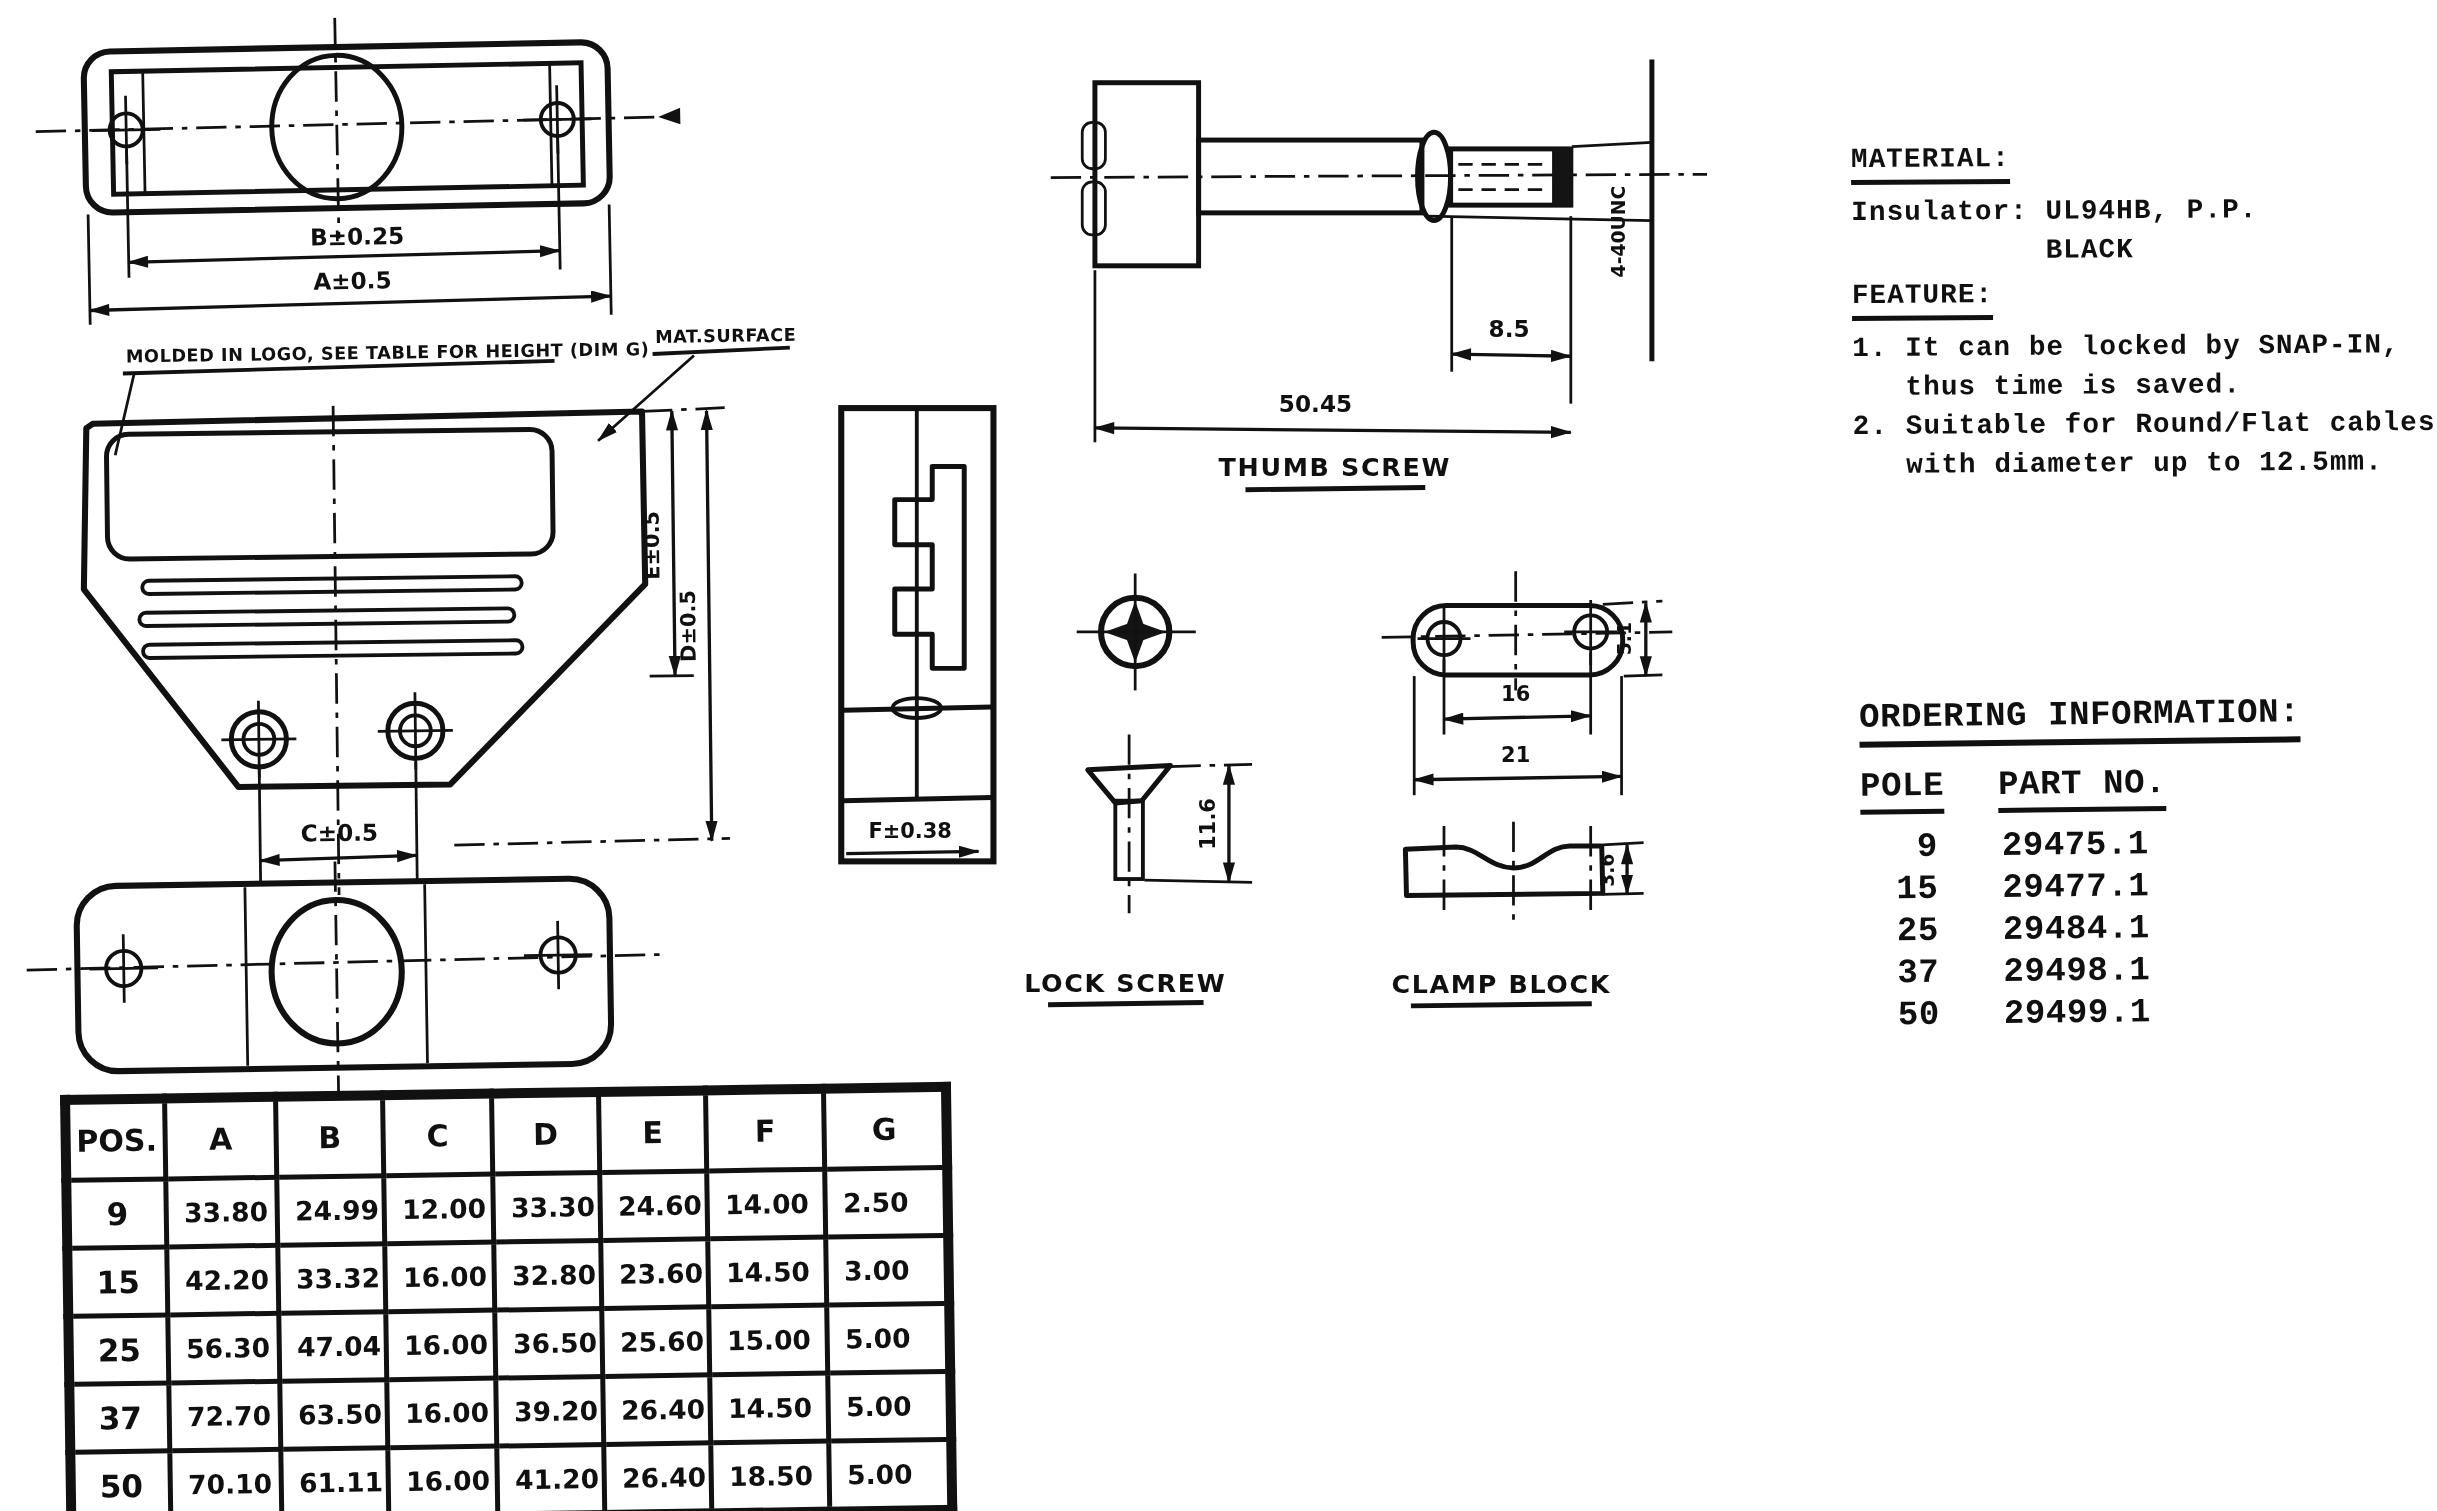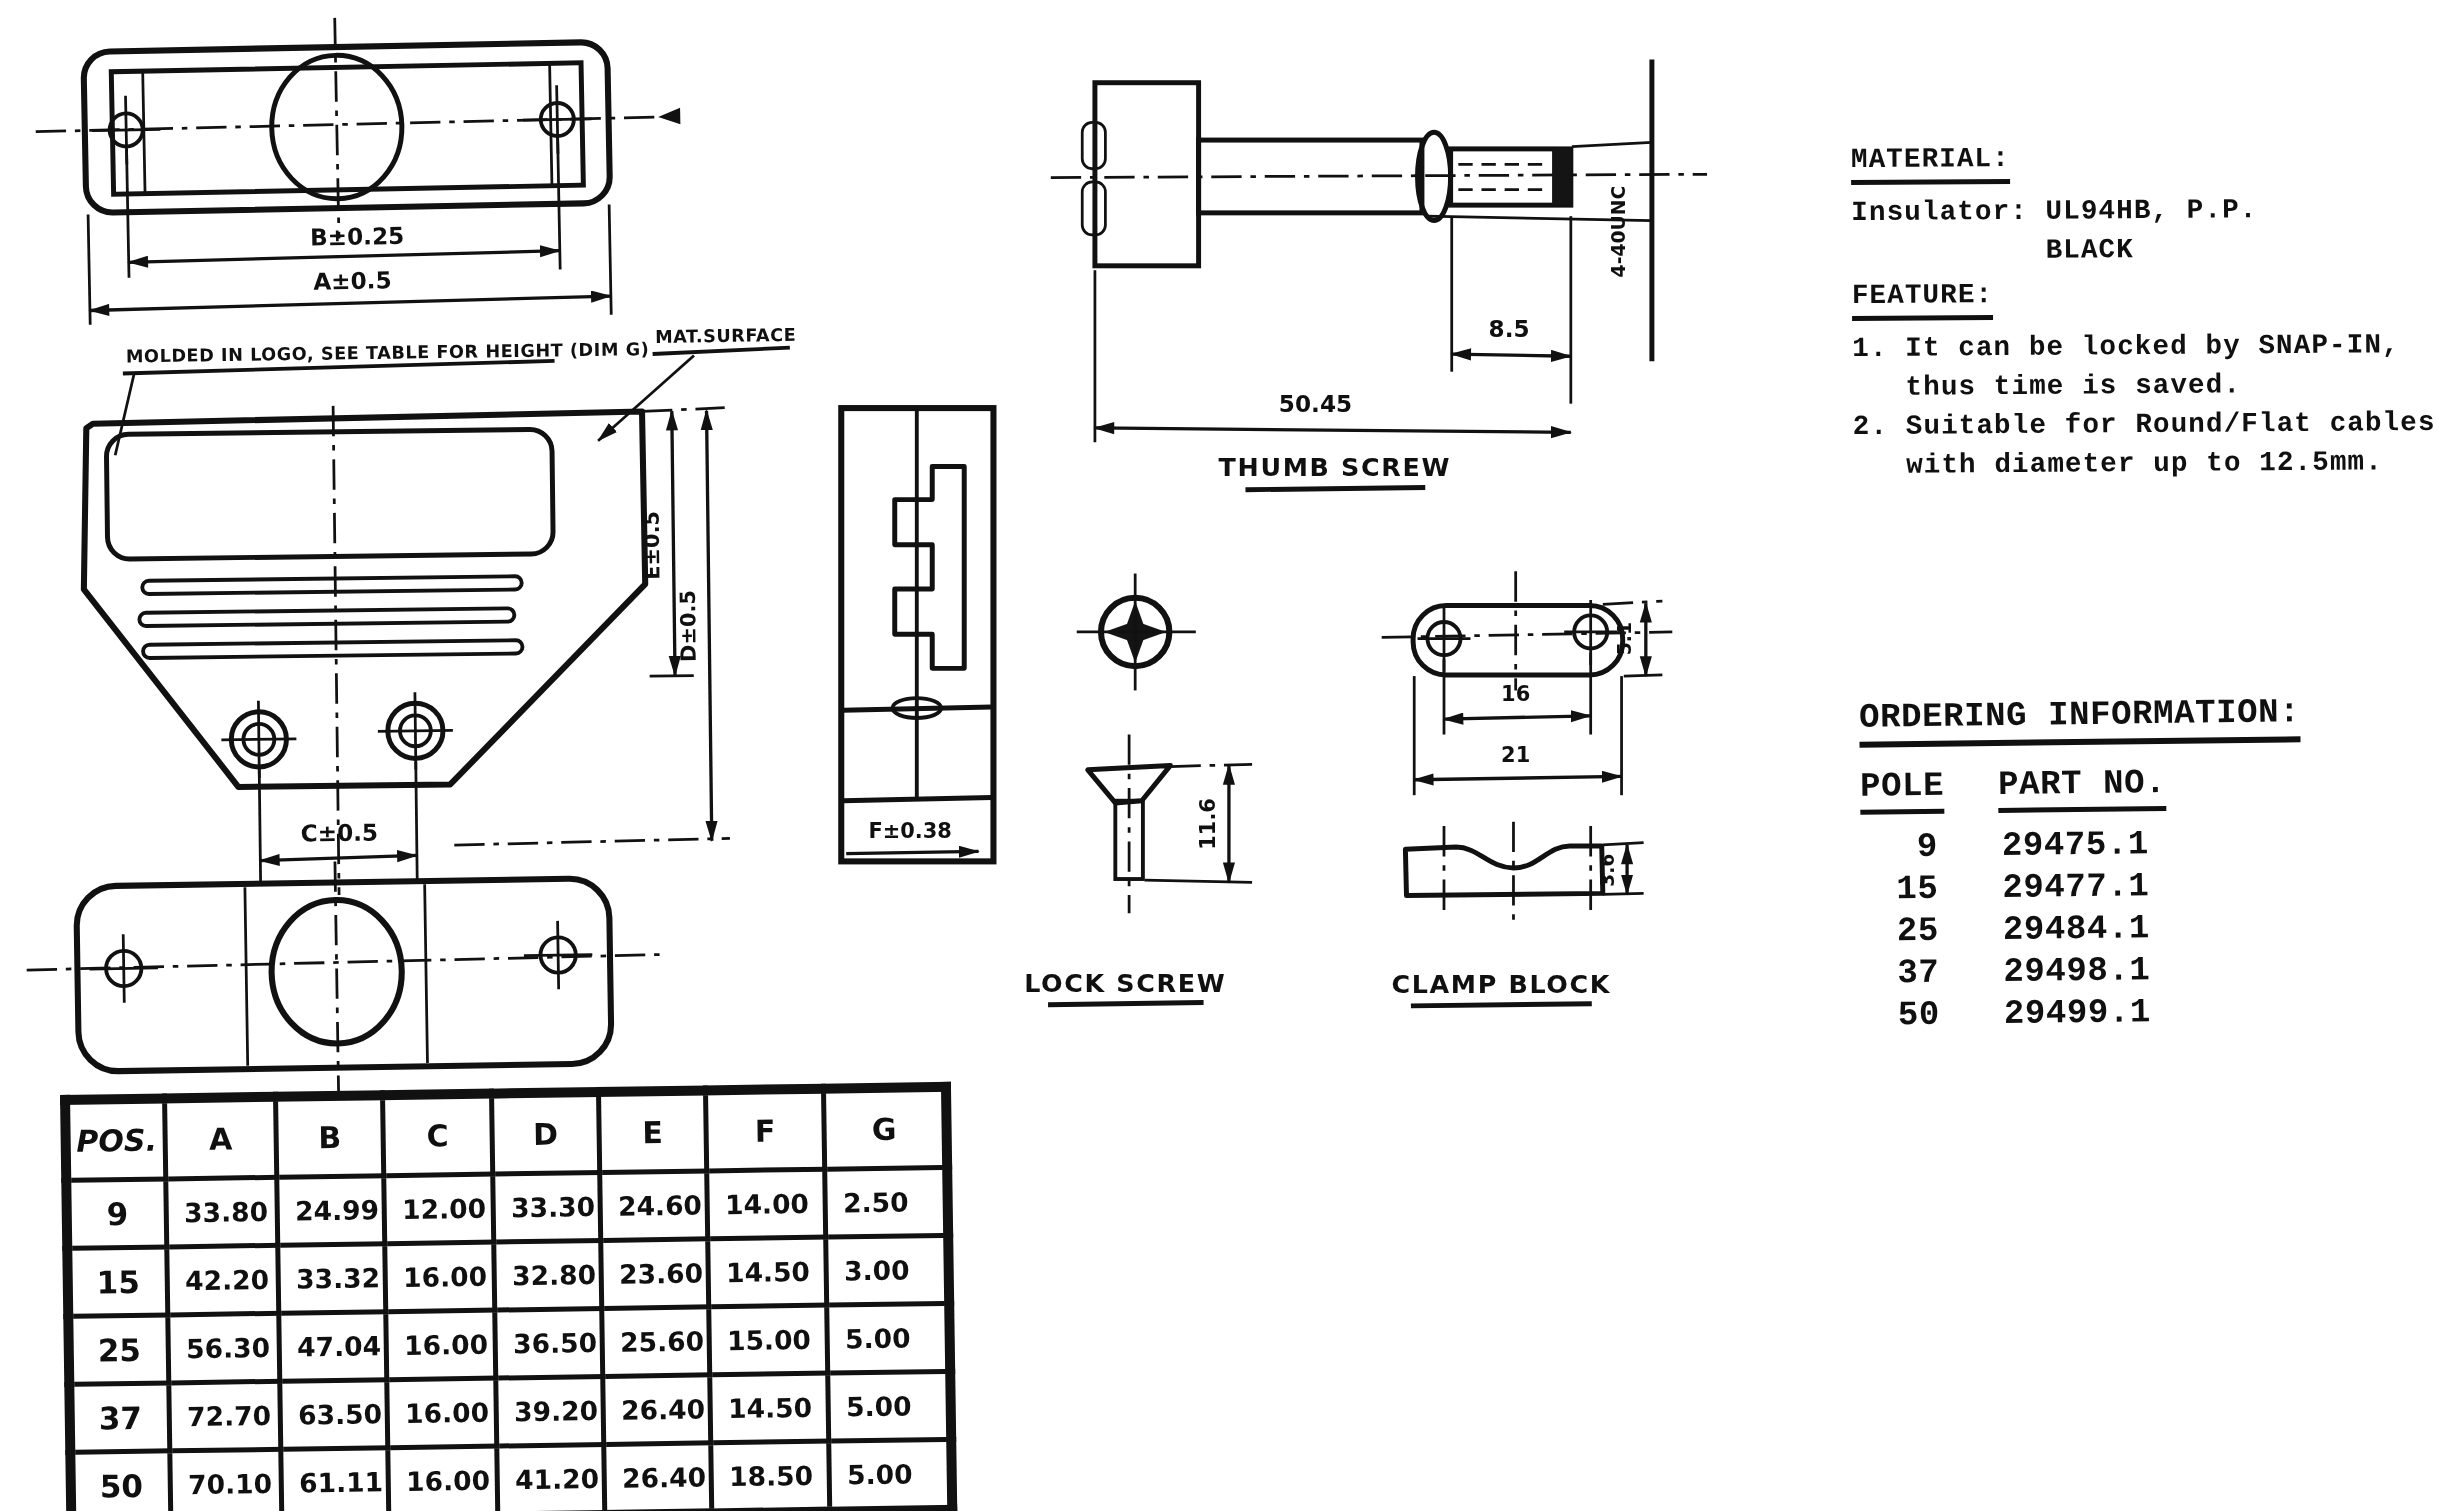--- a/index.html
+++ b/index.html
@@ -40,21 +40,21 @@
   #ordering .pnum{width:77px;text-align:right;}
   #ordering .ppart{margin-left:64px;}
 
   
   #dimtable{position:absolute;left:60px;top:1095px;transform:rotate(-0.85deg);transform-origin:0 0;}
   #dimtable table{border-collapse:collapse;border:10px solid #111;}
   #dimtable th,#dimtable td{border:5px solid #111;background:#fff;}
   #dimtable th{height:71px;font-size:30px;font-weight:700;text-align:center;}
   #dimtable td{height:61px;font-size:26.5px;font-weight:700;text-align:left;padding-left:15.4px;}
   #dimtable td.pos{font-size:31px;text-align:center;padding-left:0;}
-  .w0{width:90px;font-style:italic;} .w1{width:104px;} .w2{width:100px;} .w3{width:102px;}
+  .w0{width:90px;} .w1{width:104px;} .w2{width:100px;} .w3{width:102px;}
   .w4{width:100px;} .w5{width:100px;} .w6{width:111px;} .w7{width:113px;}
 </style>
 </head>
 <body>
 
 <div id="page">
 
 <svg width="2438" height="1511" viewBox="0 0 4420 2740">
   <defs>
     <pattern id="stip" width="120" height="120" patternUnits="userSpaceOnUse">

